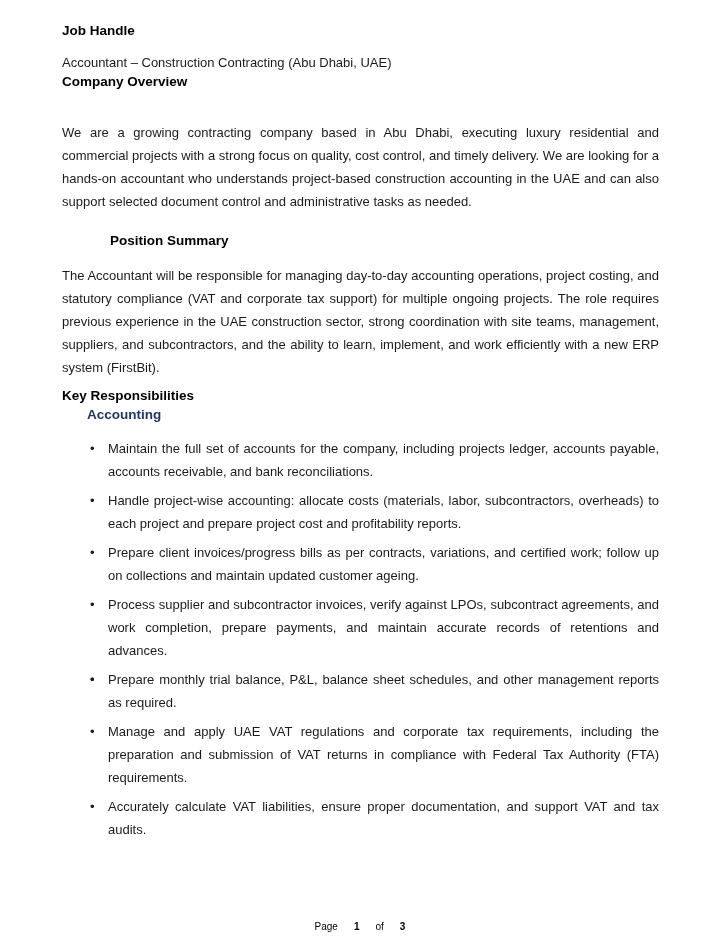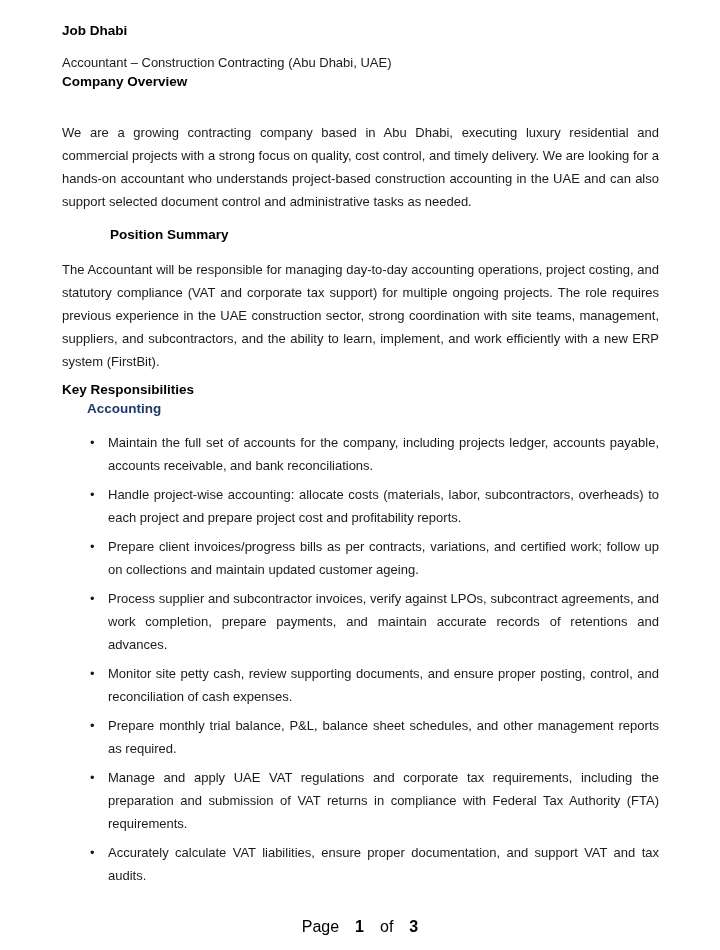--- a/index.html
+++ b/index.html
@@ -22,21 +22,21 @@
     line-height: 15px;
     color: #000000;
     margin: 0;
   }
   .h-job   { margin-bottom: 13px; }
   .h-co    { margin-bottom: 32px; }
   .h-ps    { margin-bottom: 16px; padding-left: 48px; }
   .h-kr    { margin-bottom: 0; }
   .p-plain { margin: 0 0 27px; }
   .para    { margin: 0; text-align: justify; }
-  .p-co    { margin-bottom: 14px; }
+  .p-co    { margin-bottom: 20px; }
   .p-ps    { margin-bottom: 9px; }
   .subheading {
     display: inline-block;
     font-weight: 700;
     font-size: 13.5px;
     line-height: 17px;
     color: #1F3864;
     text-decoration-thickness: 1.5px;
     text-underline-offset: 3px;
     margin: 0 0 14px 25px;
@@ -61,33 +61,33 @@
   }
   .footer {
     position: absolute;
     left: 0;
     right: 0;
     bottom: 16px;
     display: flex;
     justify-content: center;
     align-items: baseline;
     gap: 16px;
-    font-size: 16px;
+    font-size: 10px;
     line-height: 15px;
     color: #000000;
   }
   .footer .bold { font-weight: 700; }
 </style>
 </head>
 <body>
 
 <div class="page">
 
   <section>
-    <p class="heading h-job">Job Dhabi</p>
+    <p class="heading h-job">Job Handle</p>
     <p class="para p-plain">Accountant – Construction Contracting (Abu Dhabi, UAE)</p>
   </section>
 
   <section>
     <p class="heading h-co">Company Overview</p>
     <p class="para p-co">We are a growing contracting company based in Abu Dhabi, executing luxury residential and commercial projects with a strong focus on quality, cost control, and timely delivery. We are looking for a hands-on accountant who understands project-based construction accounting in the UAE and can also support selected document control and administrative tasks as needed.</p>
   </section>
 
   <section>
     <p class="heading h-ps">Position Summary</p>
@@ -110,21 +110,20 @@
       <li>
         <span class="bullet-glyph">•</span>
         <span>Prepare client invoices/progress bills as per contracts, variations, and certified work; follow up on collections and maintain updated customer ageing.</span>
       </li>
       <li>
         <span class="bullet-glyph">•</span>
         <span>Process supplier and subcontractor invoices, verify against LPOs, subcontract agreements, and work completion, prepare payments, and maintain accurate records of retentions and advances.</span>
       </li>
       <li>
         <span class="bullet-glyph">•</span>
-        <span>Monitor site petty cash, review supporting documents, and ensure proper posting, control, and reconciliation of cash expenses.</span>
       </li>
       <li>
         <span class="bullet-glyph">•</span>
         <span>Prepare monthly trial balance, P&amp;L, balance sheet schedules, and other management reports as required.</span>
       </li>
       <li>
         <span class="bullet-glyph">•</span>
         <span>Manage and apply UAE VAT regulations and corporate tax requirements, including the preparation and submission of VAT returns in compliance with Federal Tax Authority (FTA) requirements.</span>
       </li>
       <li>

